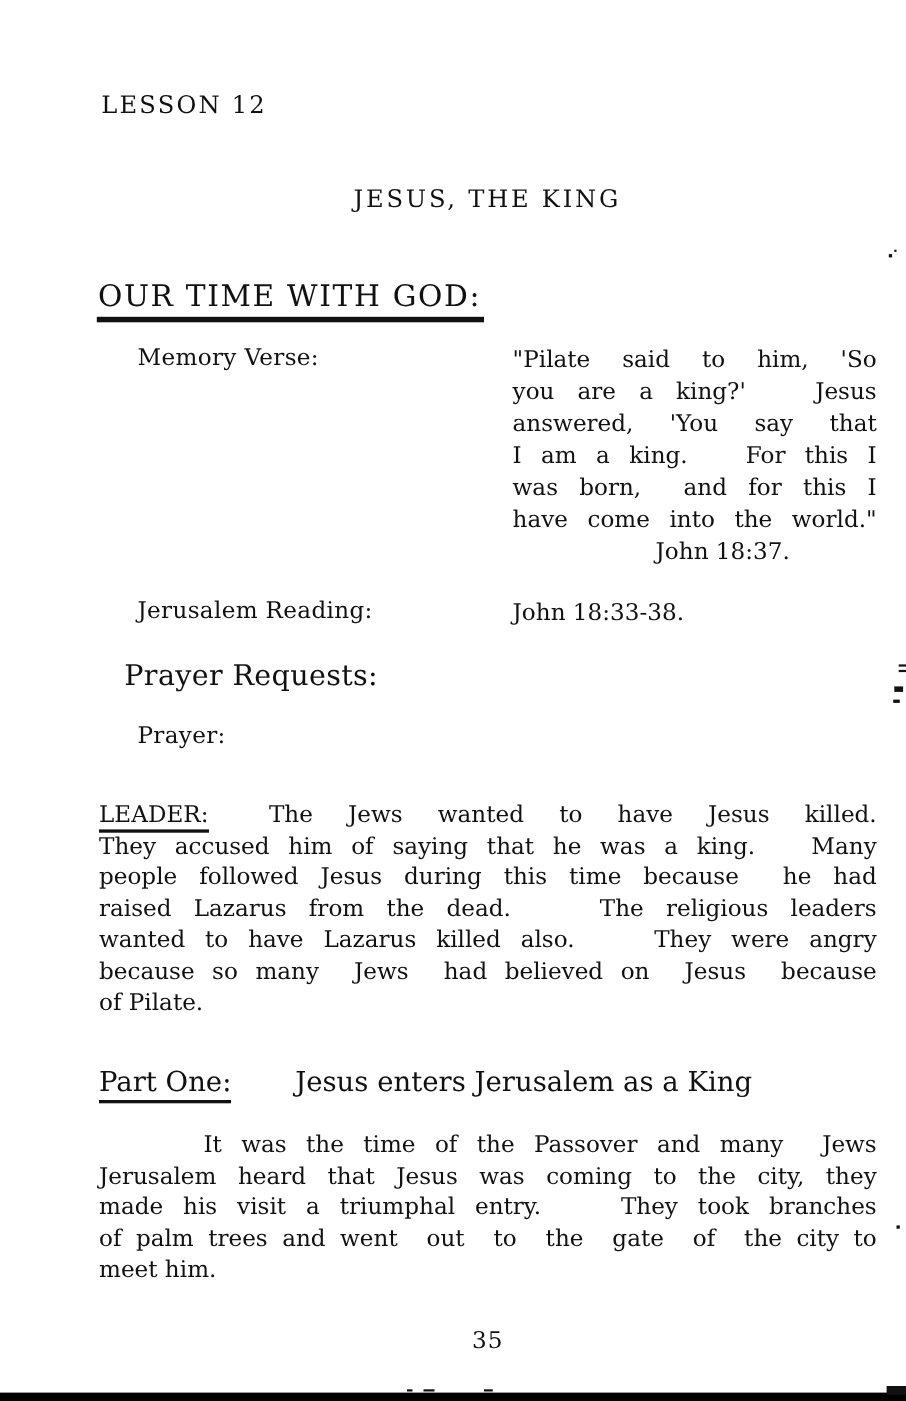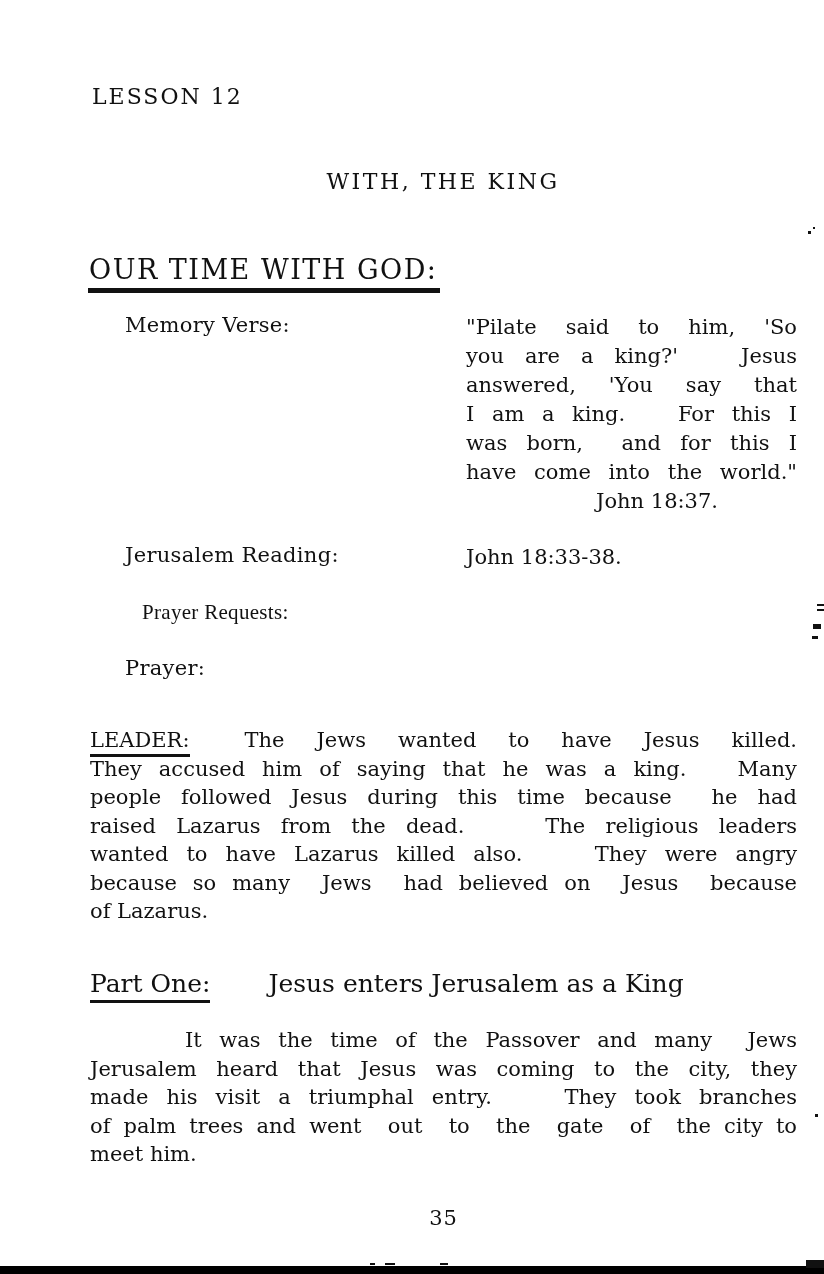--- a/index.html
+++ b/index.html
@@ -19,21 +19,21 @@
   .ourtime   { top:254px; left:88px; font-size:27px; letter-spacing:1.5px; }
   .ourtime .hu { border-bottom:5px solid #111; padding:0 3px 3px 1px; }
 
   
   .row { display:flex; }
   .mv-row { top:313px; left:90px; width:707px; }
   .sr-row { top:543px; left:90px; width:707px; }
   .lblcol { width:376px; box-sizing:border-box; padding-left:35px; font-size:21px; letter-spacing:0.3px; }
   .valcol { width:331px; font-size:21px; line-height:29px; }
 
-  .pr-label { top:600px; left:142px; font-size:21px; letter-spacing:0.3px;font-family:Liberation Serif, serif; }
+  .pr-label { top:600px; left:113px; font-size:26px; letter-spacing:0.3px; }
   .py-label { top:656px; left:125px; font-size:21px; letter-spacing:0.3px; }
 
   
   .leader-para { top:726px;  left:90px; width:707px; font-size:21px; line-height:28.5px; }
   .p1-head     { top:969px;  left:90px; width:707px; font-size:25px; }
   .p1-para     { top:1026px; left:90px; width:707px; font-size:21px; line-height:28.5px; }
 
   .jl { text-align:justify; text-align-last:justify; }
   .ll { text-align:left; text-align-last:left; }
   .ref { padding-left:130px; }
@@ -60,21 +60,21 @@
   .dash-d { left:812px; top:636px; width:6px; height:3px; }
   .dot-c { left:815px; top:1114px; width:3px; height:3px; }
 </style>
 </head>
 <body>
 
 <div class="page">
 
   <div class="abs lesson">LESSON 12</div>
 
-  <div class="abs doc-title">WITH, THE KING</div>
+  <div class="abs doc-title">JESUS, THE KING</div>
 
   <div class="abs ourtime">
     <span class="hu">OUR TIME WITH GOD:</span>
   </div>
 
   <div class="abs row mv-row">
     <div class="lblcol">Memory Verse:</div>
     <div class="valcol">
       <div class="jl">"Pilate said to him, 'So</div>
       <div class="jl">you are a king?'&nbsp;&nbsp; Jesus</div>
@@ -97,21 +97,21 @@
 
   <div class="abs leader-para">
     <div class="jl">
       <span class="ul3">LEADER:</span><span class="gap1"></span><span>The Jews wanted to have Jesus killed.</span>
     </div>
     <div class="jl">They accused him of saying that he was a king.&nbsp;&nbsp; Many</div>
     <div class="jl">people followed Jesus during this time because&nbsp; he had</div>
     <div class="jl">raised Lazarus from the dead.&nbsp;&nbsp;&nbsp; The religious leaders</div>
     <div class="jl">wanted to have Lazarus killed also.&nbsp;&nbsp;&nbsp; They were angry</div>
     <div class="jl">because so many&nbsp; Jews&nbsp; had believed on&nbsp; Jesus&nbsp; because</div>
-    <div class="ll">of Lazarus.</div>
+    <div class="ll">of Pilate.</div>
   </div>
 
   <div class="abs p1-head">
     <span class="ul3">Part One:</span><span class="gap2"></span><span>Jesus enters Jerusalem as a King</span>
   </div>
 
   <div class="abs p1-para">
     <div class="jl indent">It was the time of the Passover and many&nbsp; Jews</div>
     <div class="jl">Jerusalem heard that Jesus was coming to the city, they</div>
     <div class="jl">made his visit a triumphal entry.&nbsp;&nbsp;&nbsp; They took branches</div>

